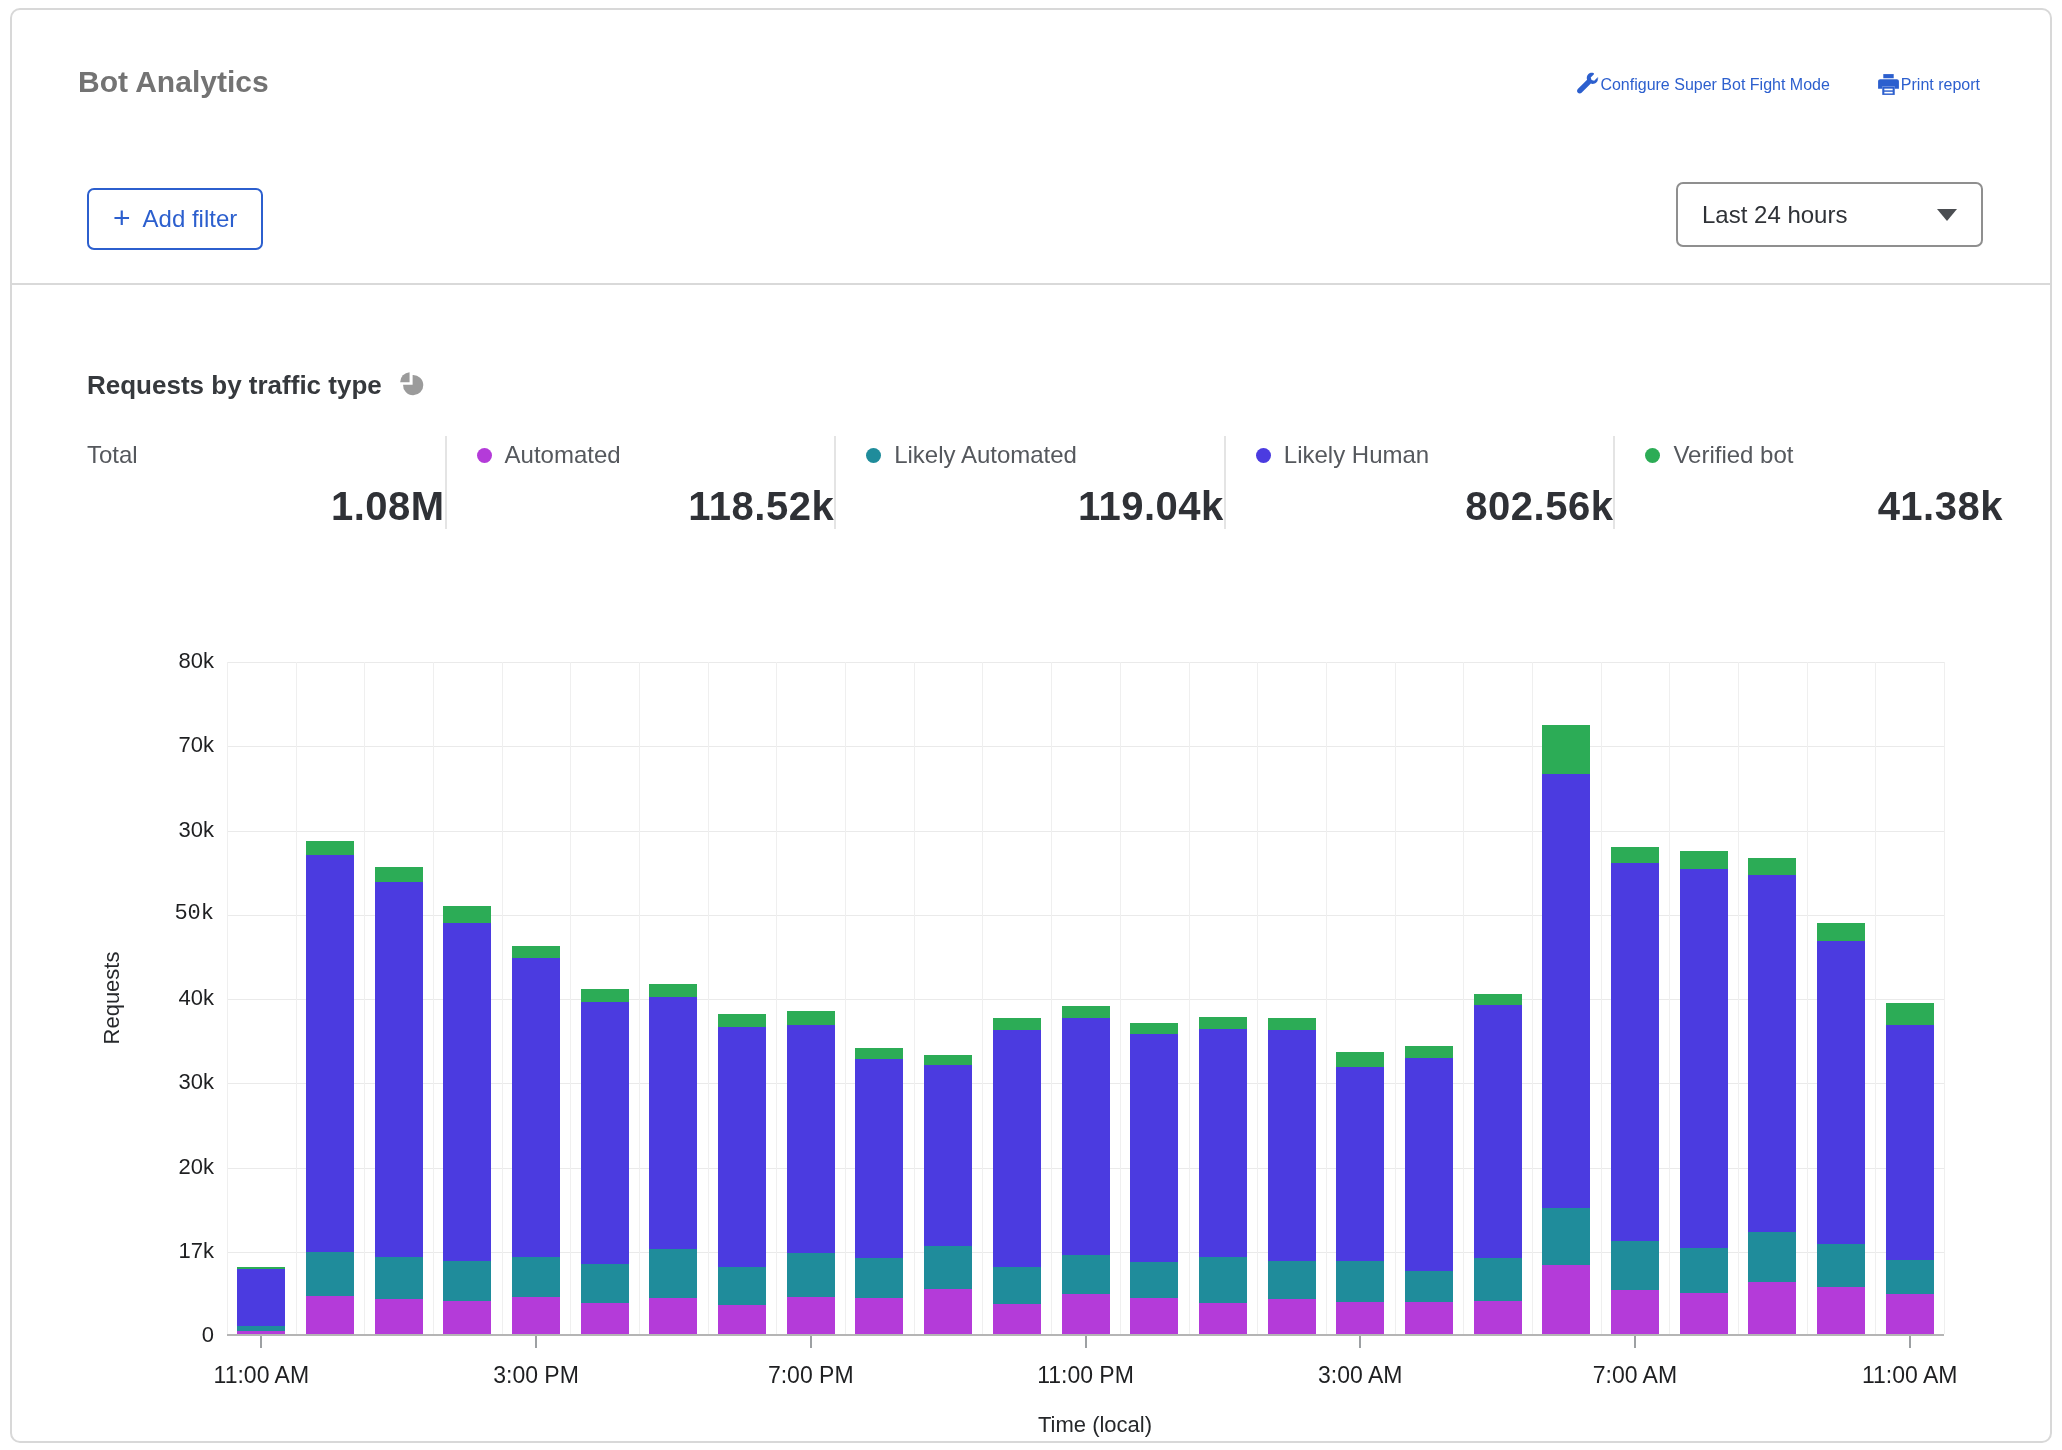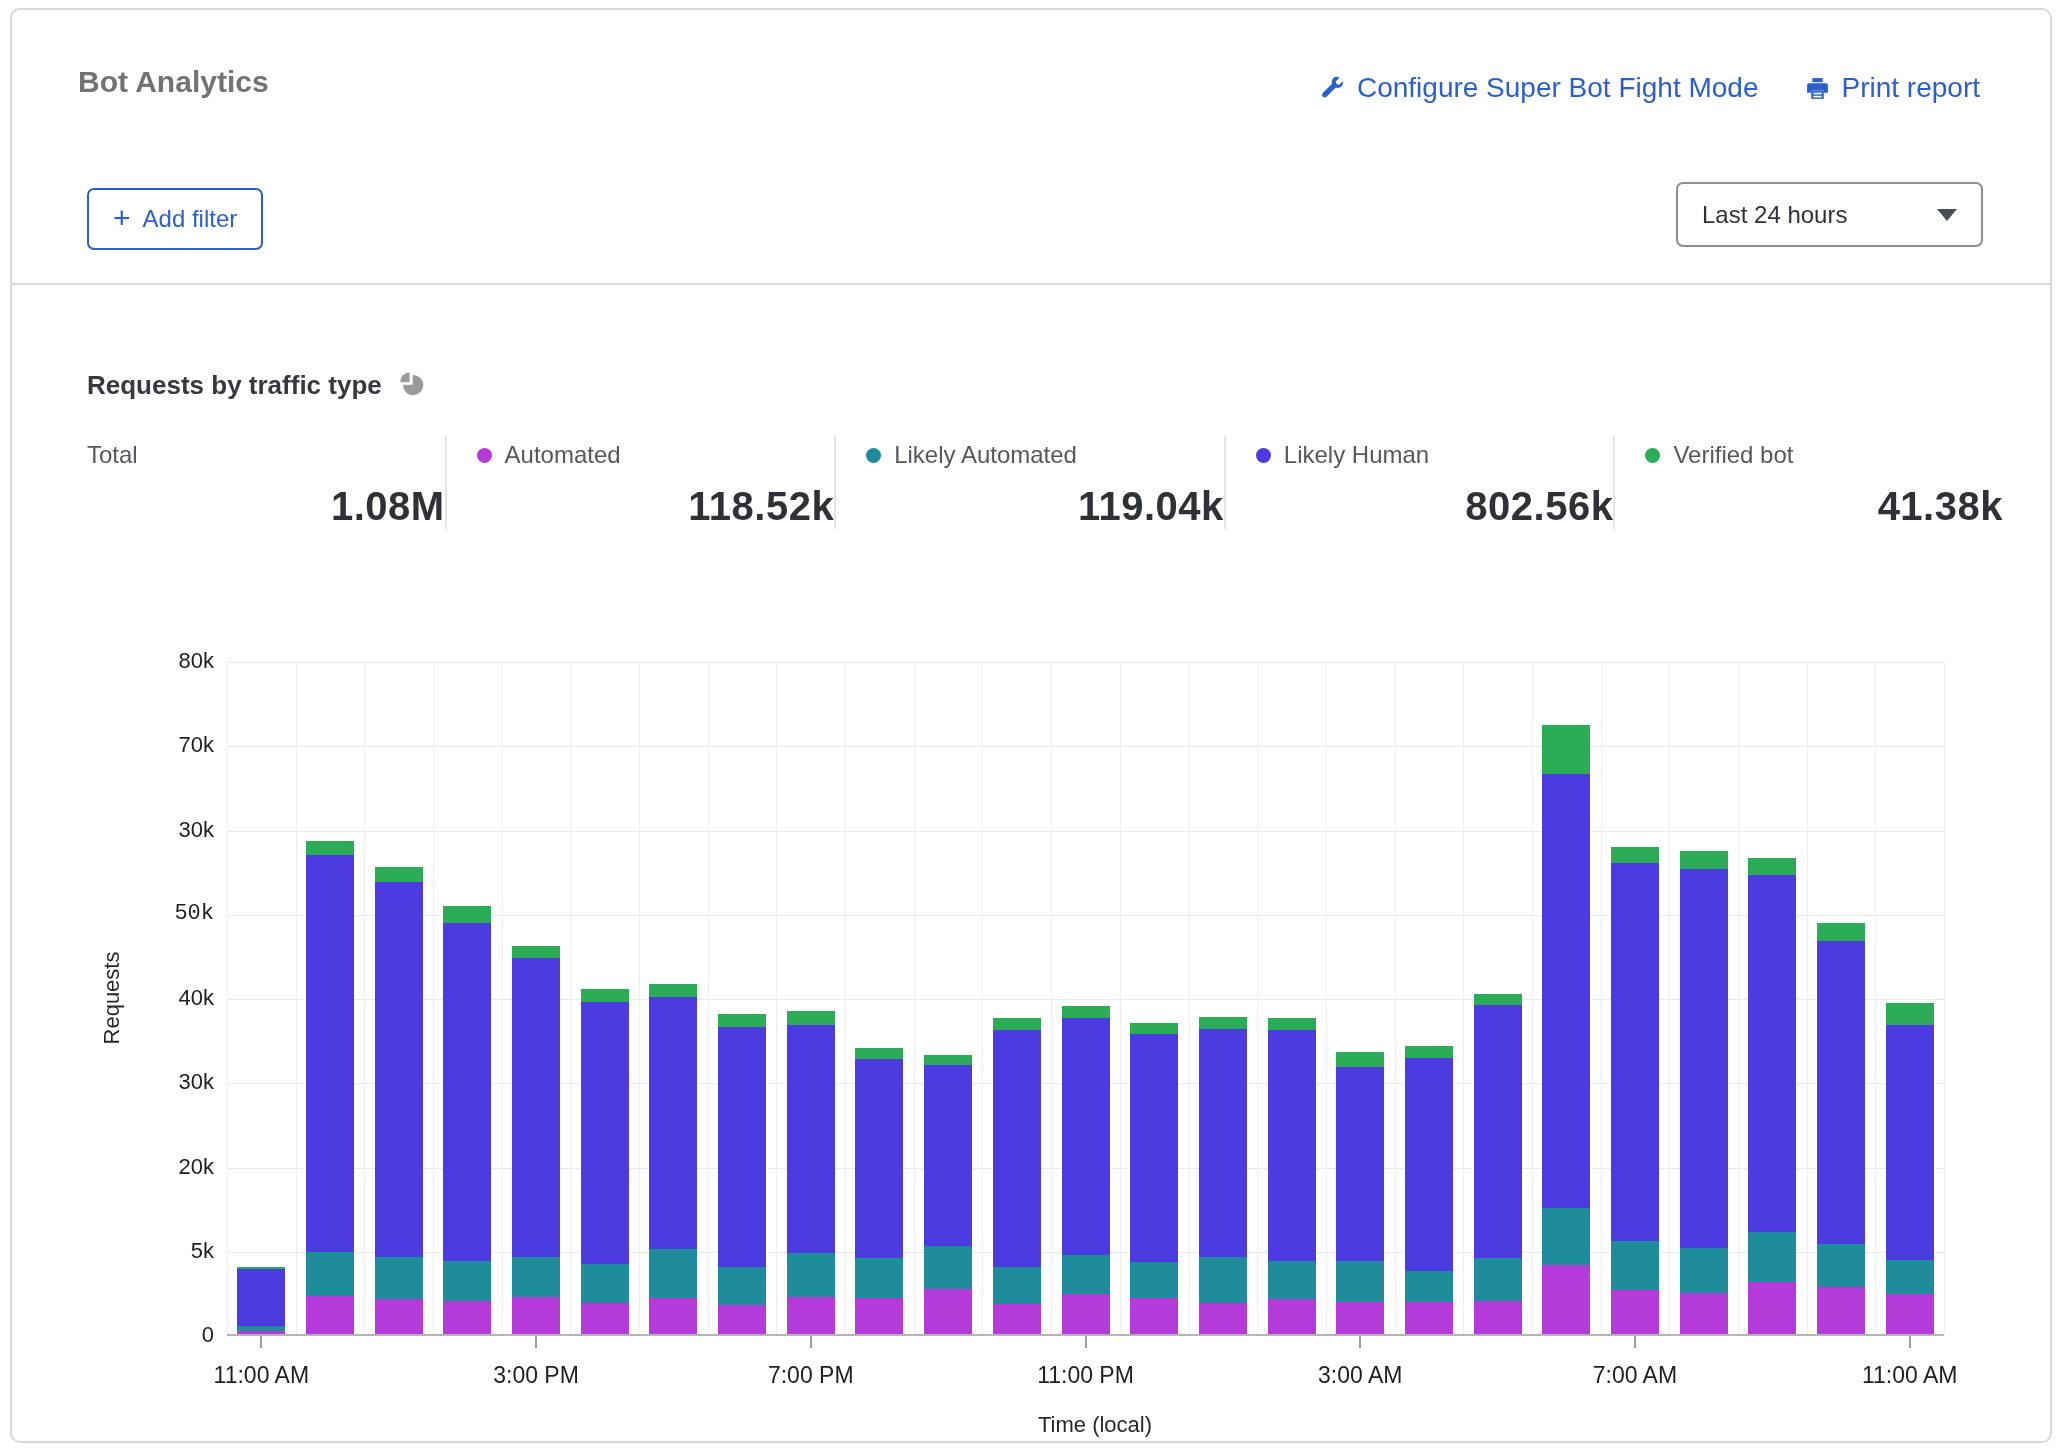--- a/index.html
+++ b/index.html
@@ -6,21 +6,21 @@
   html, body { background: #fff; }
   body { font-family: "Liberation Sans", sans-serif; }
   .page { position: relative; width: 2062px; height: 1450px; background: #fff; overflow: hidden; }
 
   .card { position: absolute; left: 10px; top: 8px; right: 10px; bottom: 7px;
           border: 2px solid #D8D8D8; border-radius: 10px; background: #fff; }
 
   .page-title { position: absolute; left: 66px; top: 55px; font-size: 30px; font-weight: 700; color: #737373; }
 
   .header-links { position: absolute; right: 70px; top: 62px; display: flex; gap: 46px; align-items: center; }
-  .hlink { display: flex; align-items: center; gap: 12px; color: var(--accent); font-size: 28px; cursor: pointer; text-decoration: none; text-align: center; }
+  .hlink { display: flex; align-items: center; color: var(--accent); font-size: 16px; cursor: pointer; text-decoration: none; text-align: center; }
   .hlink svg { display: block; }
 
   .add-filter { position: absolute; left: 75px; top: 178px; height: 62px; padding: 0 24px;
                 border: 2px solid var(--accent); border-radius: 7px; background: #fff;
                 color: var(--accent); font-size: 24px; font-family: inherit;
                 display: flex; align-items: center; gap: 12px; cursor: pointer; }
   .add-filter .plus { font-size: 30px; font-weight: 400; line-height: 1; margin-top: -3px; }
 
   .time-select { position: absolute; right: 67px; top: 172px; width: 307px; height: 65px;
                  border: 2px solid #8F8F8F; border-radius: 7px; background: #fff;
@@ -338,21 +338,21 @@
         <div class="xtick" style="left: 33.34px;"></div>
         <div class="xtick" style="left: 308.06px;"></div>
         <div class="xtick" style="left: 582.78px;"></div>
         <div class="xtick" style="left: 857.5px;"></div>
         <div class="xtick" style="left: 1132.22px;"></div>
         <div class="xtick" style="left: 1406.94px;"></div>
         <div class="xtick" style="left: 1681.66px;"></div>
       </div>
     <div id="axis-labels">
         <div class="ytick-label" style="top: 1312px;">0</div>
-        <div class="ytick-label" style="top: 1227.75px;">5k</div>
+        <div class="ytick-label" style="top: 1227.75px;">17k</div>
         <div class="ytick-label" style="top: 1143.5px;">20k</div>
         <div class="ytick-label" style="top: 1059.25px;">30k</div>
         <div class="ytick-label" style="top: 975px;">40k</div>
         <div class="ytick-label" style="top: 890.75px; font-family: Liberation Mono, monospace;">50k</div>
         <div class="ytick-label" style="top: 806.5px;">30k</div>
         <div class="ytick-label" style="top: 722.25px;">70k</div>
         <div class="ytick-label" style="top: 638px;">80k</div>
         <div class="xtick-label" style="left: 159.34px;">11:00 AM</div>
         <div class="xtick-label" style="left: 434.06px;">3:00 PM</div>
         <div class="xtick-label" style="left: 708.78px;">7:00 PM</div>

